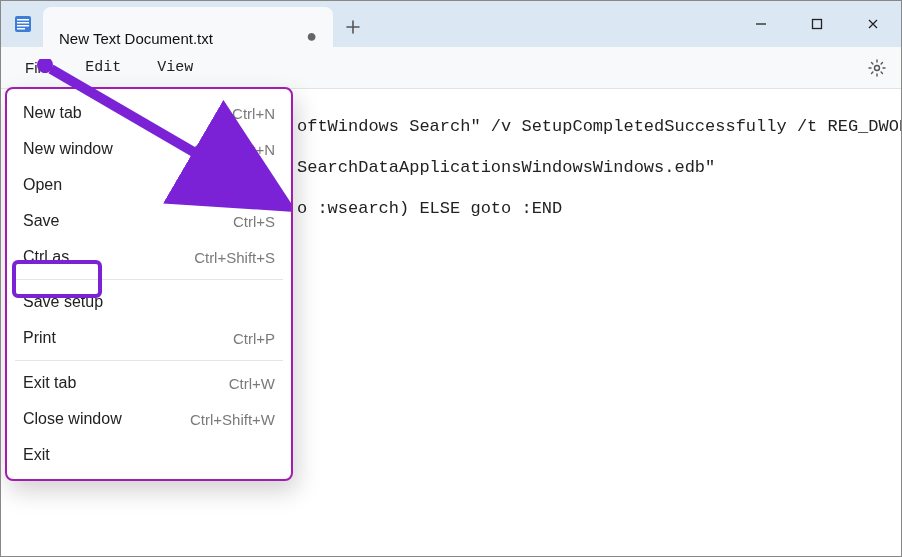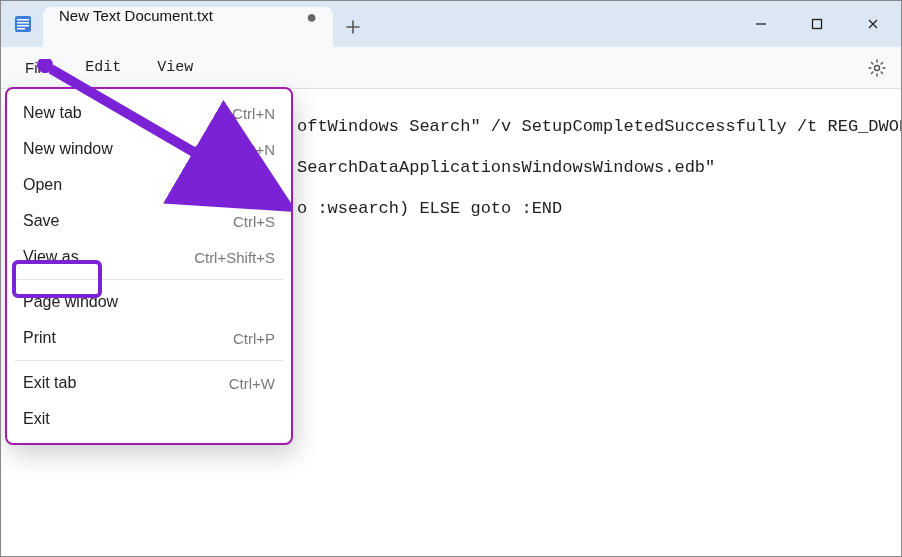--- a/index.html
+++ b/index.html
@@ -20,22 +20,22 @@
     padding-left: 8px;
   }
   .app-icon {
     width: 28px; display:flex; align-items:center; justify-content:center;
     color:#1a4fa0;
   }
   .tab {
     background:#f8f9fb;
     border-radius: 8px 8px 0 0;
     margin-top:6px; margin-left:6px;
-    display:flex; align-items:flex-start;
-    padding: 0 16px 0 16px;
+    display:flex; align-items:flex-end;
+    padding: 16px 16px 0 16px;
     min-width: 290px;
     position:relative;
     font-size:15px;
     color:#111;
   }
   .tab .dirty { margin-left:auto; color:#666; font-size:18px;}
   .newtab {
     display:flex; align-items:center; justify-content:center;
     width:40px; margin-top:6px;
     color:#444; font-size:20px;
@@ -175,36 +175,40 @@
   </div>
   <div class="dd-item">
     <span>Open</span>
     <span class="shortcut">Ctrl+O</span>
   </div>
   <div class="dd-item">
     <span>Save</span>
     <span class="shortcut">Ctrl+S</span>
   </div>
   <div class="dd-item">
-    <span>View as</span>
+    <span>Ctrl as</span>
     <span class="shortcut">Ctrl+Shift+S</span>
   </div>
   <div class="dd-sep"></div>
   <div class="dd-item">
-    <span>Page window</span>
+    <span>Save setup</span>
     <span class="shortcut"></span>
   </div>
   <div class="dd-item">
     <span>Print</span>
     <span class="shortcut">Ctrl+P</span>
   </div>
   <div class="dd-sep"></div>
   <div class="dd-item">
     <span>Exit tab</span>
     <span class="shortcut">Ctrl+W</span>
+  </div>
+  <div class="dd-item">
+    <span>Close window</span>
+    <span class="shortcut">Ctrl+Shift+W</span>
   </div>
   <div class="dd-item">
     <span>Exit</span>
     <span class="shortcut"></span>
   </div>
 </div>
 
 <div class="highlight-box" style="left:11px; top:259px; width:90px; height:38px;"></div>
 
 <svg class="arrow" style="left:30px; top:58px;" width="260" height="180" viewBox="0 0 260 180">

